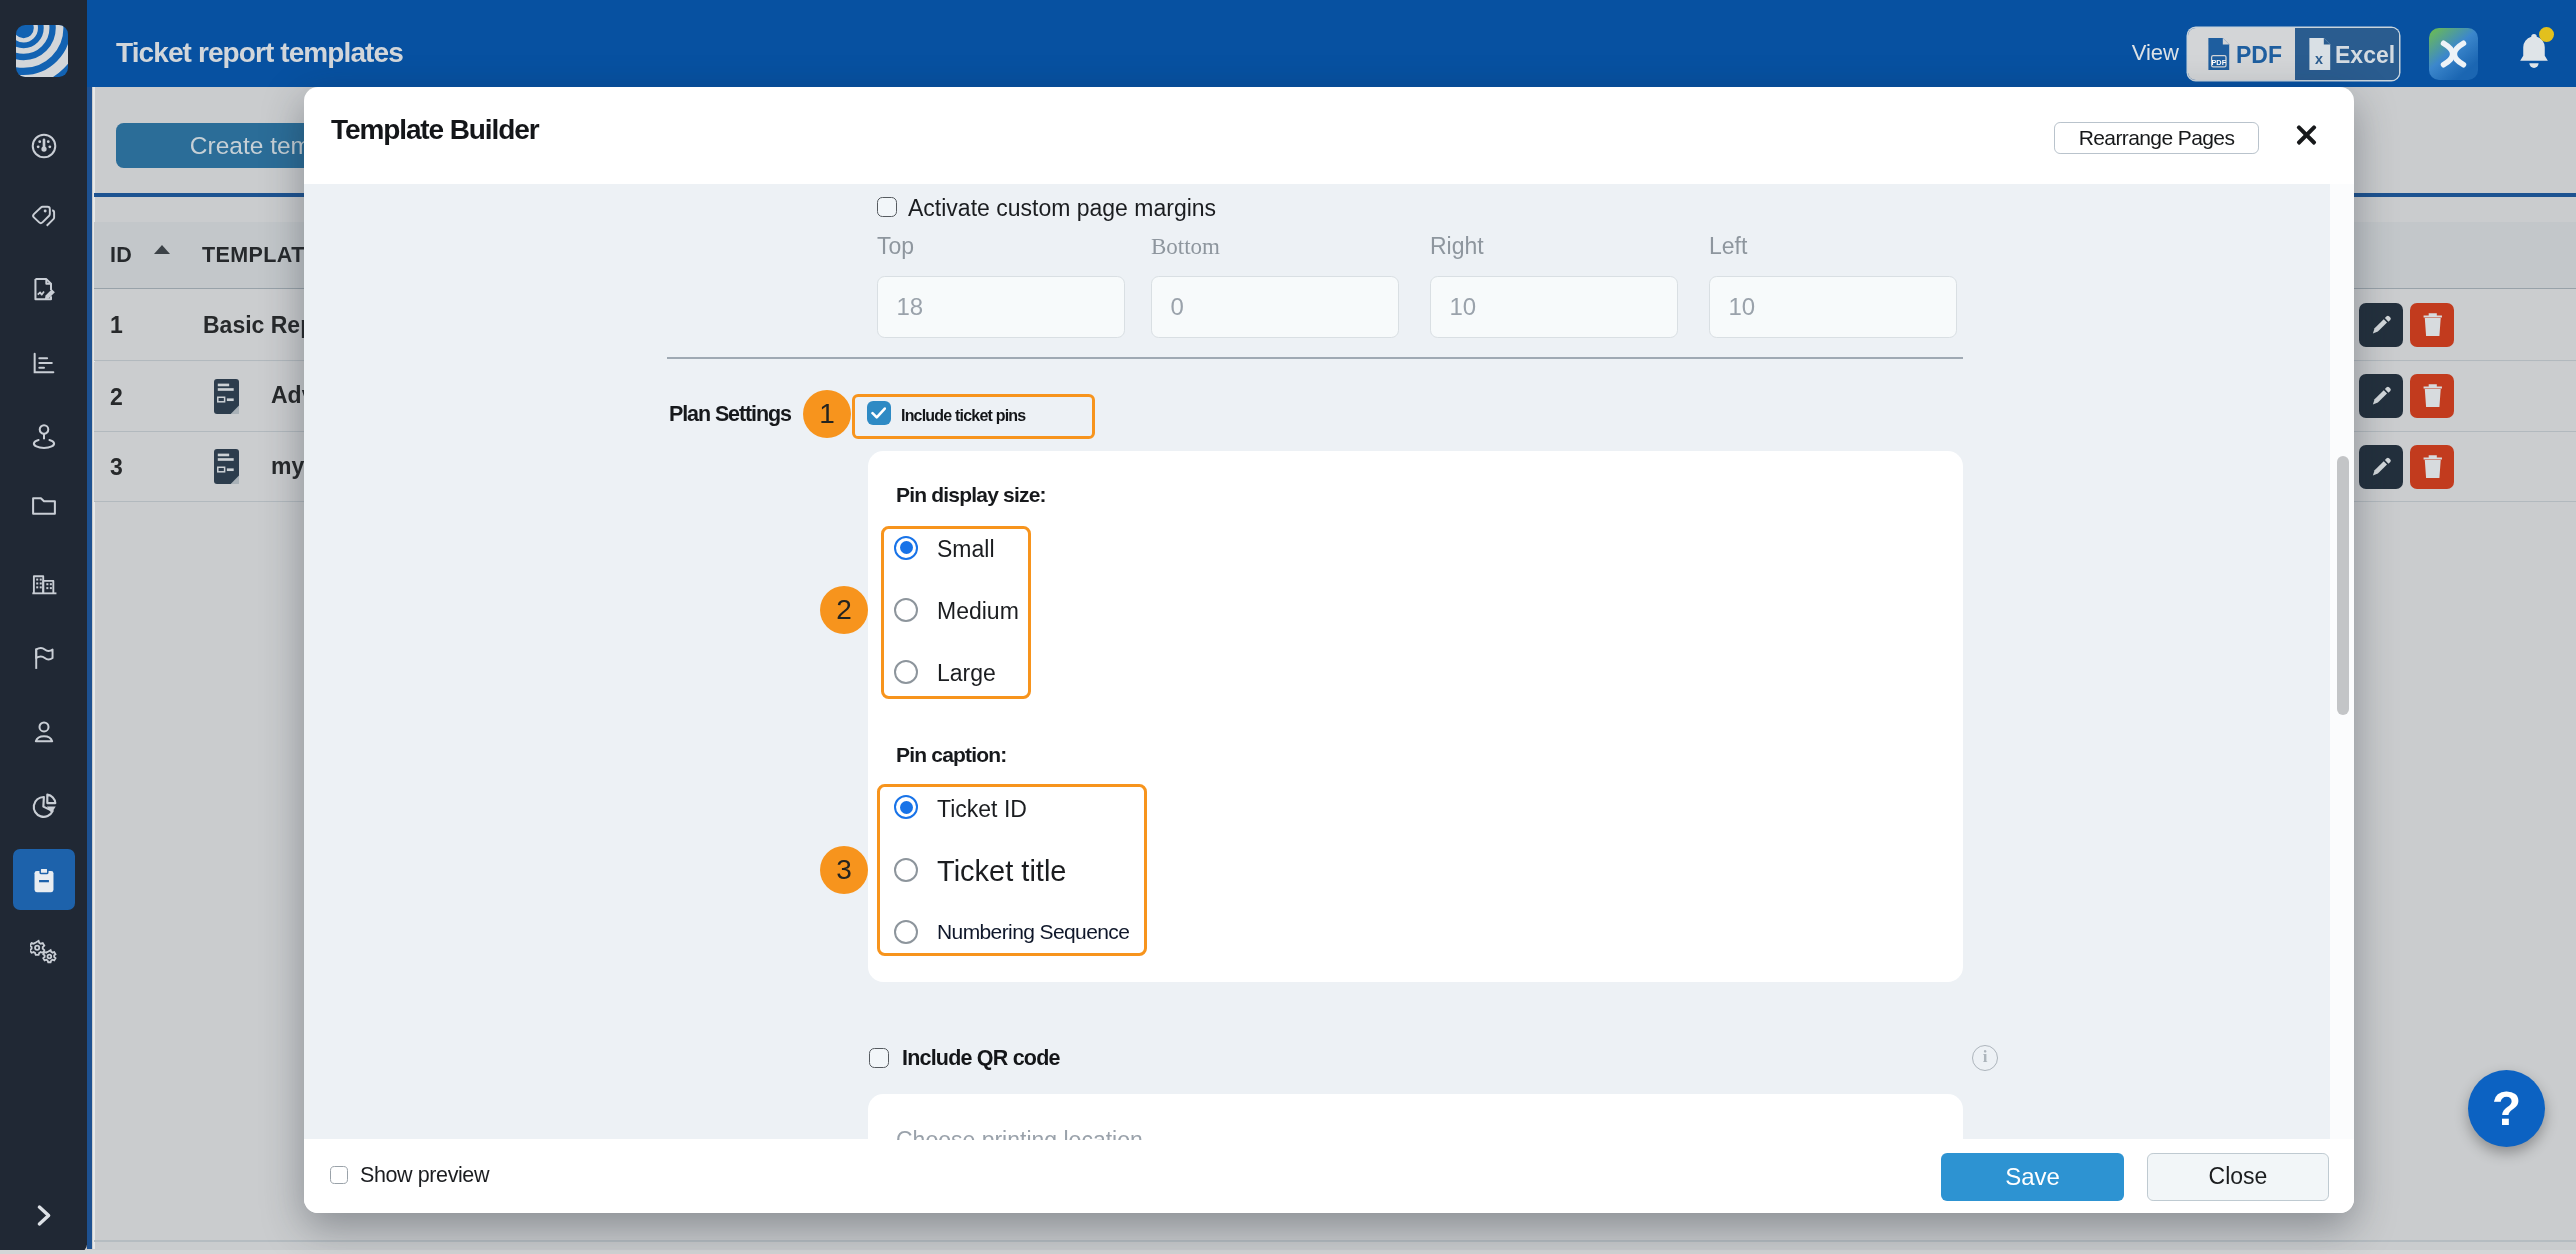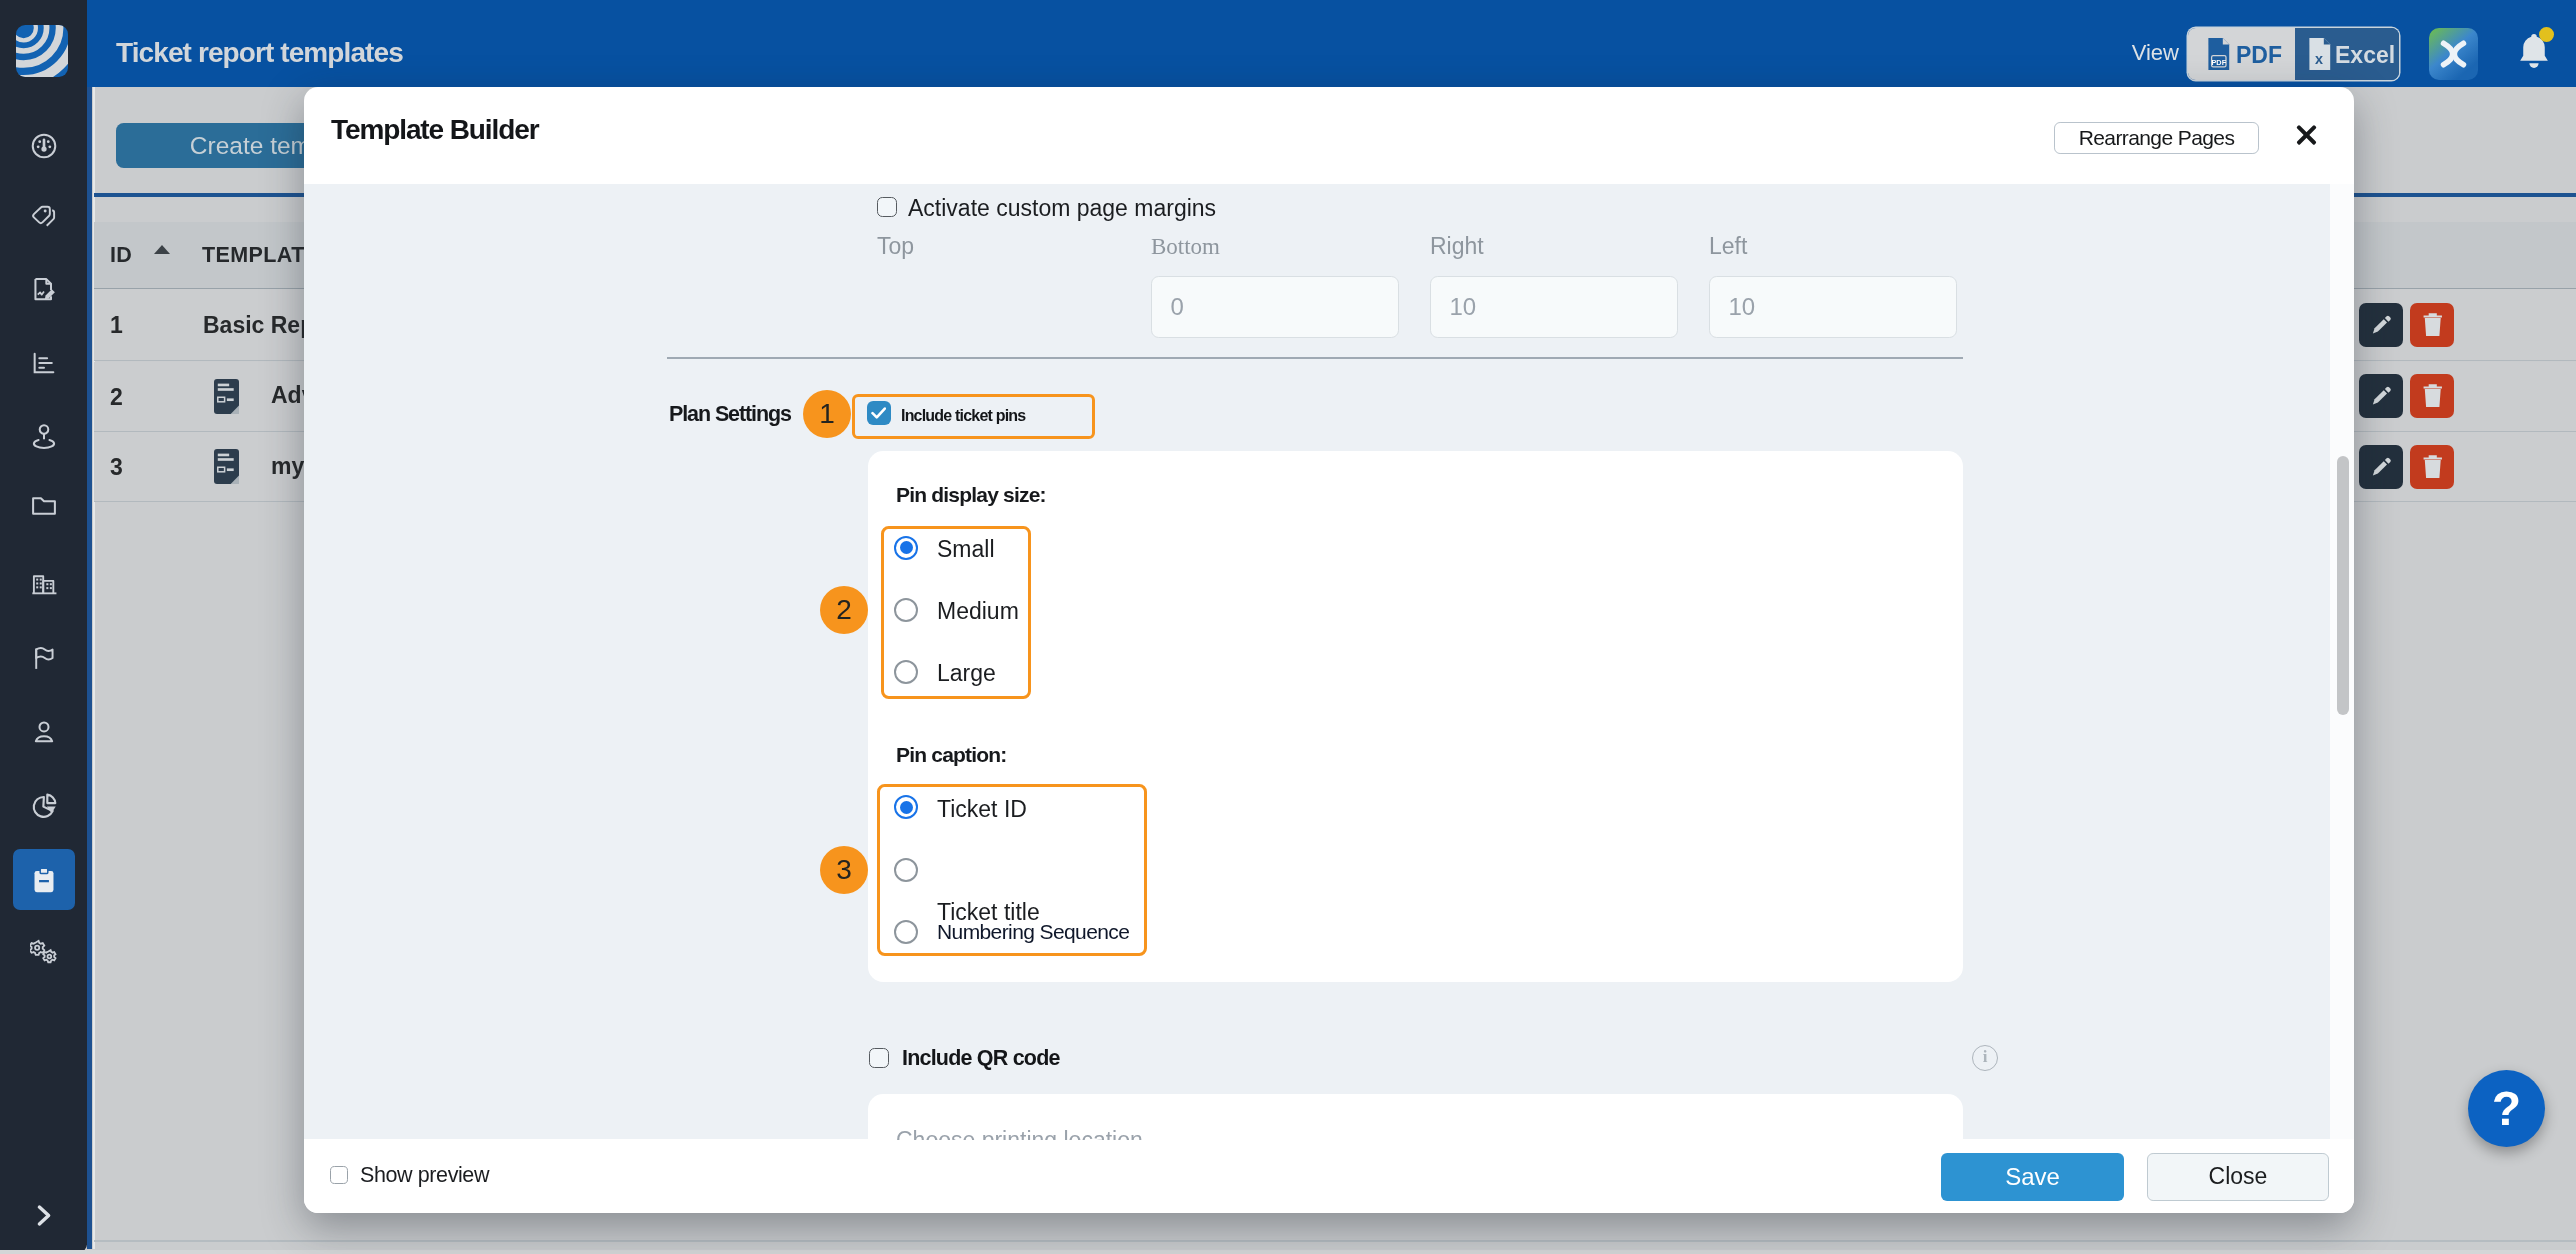--- a/index.html
+++ b/index.html
@@ -249,20 +249,21 @@
   <div class="abs" style="left:0;top:97px;width:2050px;height:955px;background:#edf1f5;"></div>
   <div class="abs" style="left:2026px;top:97px;width:24px;height:955px;background:#fbfcfd;"></div>
   <div class="abs" style="left:2033px;top:369px;width:11.5px;height:259px;background:#c3c5c7;border-radius:6.1px;"></div>
 
   <div class="abs" style="left:573px;top:110px;width:20px;height:20px;border:1.9px solid #565b60;border-radius:5.4px;background:#f2f6f9;box-sizing:border-box;"></div>
   <div class="abs" style="left:604px;top:107px;font-size:23px;color:#1b1d20;line-height:28px;">Activate custom page margins</div>
   <div class="abs" style="left:573px;top:148px;font-size:23px;color:#8e969e;line-height:23px;">Top</div>
   <div class="abs" style="left:847px;top:148px;font-size:23px;color:#8e969e;line-height:23px;font-family:Liberation Serif, serif;">Bottom</div>
   <div class="abs" style="left:1126px;top:148px;font-size:23px;color:#8e969e;line-height:23px;">Right</div>
   <div class="abs" style="left:1405px;top:148px;font-size:23px;color:#8e969e;line-height:23px;">Left</div>
+  <div class="abs" style="left:573px;top:189px;width:248px;height:62px;background:#f7fafb;border:1.5px solid #d9dfe3;border-radius:7.7px;box-sizing:border-box;font-size:24px;color:#9aa2ab;line-height:59px;padding-left:18.4px;">18</div>
   <div class="abs" style="left:847px;top:189px;width:248px;height:62px;background:#f7fafb;border:1.5px solid #d9dfe3;border-radius:7.7px;box-sizing:border-box;font-size:24px;color:#9aa2ab;line-height:59px;padding-left:18.4px;">0</div>
   <div class="abs" style="left:1126px;top:189px;width:248px;height:62px;background:#f7fafb;border:1.5px solid #d9dfe3;border-radius:7.7px;box-sizing:border-box;font-size:24px;color:#9aa2ab;line-height:59px;padding-left:18.4px;">10</div>
   <div class="abs" style="left:1405px;top:189px;width:248px;height:62px;background:#f7fafb;border:1.5px solid #d9dfe3;border-radius:7.7px;box-sizing:border-box;font-size:24px;color:#9aa2ab;line-height:59px;padding-left:18.4px;">10</div>
   <div class="abs" style="left:363px;top:270px;width:1296px;height:1.5px;background:#9fa9b3;"></div>
 
   <div class="abs" style="left:365px;top:315px;font-size:21.5px;font-weight:bold;color:#17191c;line-height:24.5px;letter-spacing:-1.1px;">Plan Settings</div>
   <div class="abs" style="left:499px;top:303px;width:48px;height:48px;border-radius:50%;background:#f7941d;color:#242420;font-size:28px;font-weight:400;text-align:center;line-height:48px;">1</div>
   <div class="abs" style="left:548px;top:307px;width:243px;height:45px;border:3.1px solid #f7941d;border-radius:6.1px;box-sizing:border-box;"></div>
   <div class="abs" style="left:563px;top:314px;width:24px;height:24px;background:#2e8ac4;border-radius:6.1px;"></div>
   <svg class="abs ico" style="left:567px;top:320px;" width="15.3" height="12.3" viewBox="0 0 20 16">
@@ -281,21 +282,21 @@
   <div class="abs" style="left:590px;top:573px;width:24px;height:24px;border-radius:50%;border:2.3px solid #8d959c;background:#fff;box-sizing:border-box;"></div>
   <div class="abs" style="left:633px;top:573px;font-size:23px;color:#1b1d20;line-height:26px;">Large</div>
   <div class="abs" style="left:516px;top:499px;width:48px;height:48px;border-radius:50%;background:#f7941d;color:#242420;font-size:28px;font-weight:400;text-align:center;line-height:48px;">2</div>
 
   <div class="abs" style="left:592px;top:656px;font-size:21px;font-weight:bold;color:#17191c;line-height:24.5px;letter-spacing:-0.8px;">Pin caption:</div>
   <div class="abs" style="left:573px;top:697px;width:270px;height:172px;border:3.1px solid #f7941d;border-radius:7.7px;box-sizing:border-box;"></div>
   <div class="abs" style="left:590px;top:708px;width:24px;height:24px;border-radius:50%;border:2.7px solid #1873e8;background:#fff;box-sizing:border-box;"></div>
   <div class="abs" style="left:596px;top:714px;width:13px;height:13px;border-radius:50%;background:#1873e8;"></div>
   <div class="abs" style="left:633px;top:709px;font-size:23px;color:#1b1d20;line-height:26px;">Ticket ID</div>
   <div class="abs" style="left:590px;top:771px;width:24px;height:24px;border-radius:50%;border:2.3px solid #8d959c;background:#fff;box-sizing:border-box;"></div>
-  <div class="abs" style="left:633px;top:812px;font-size:23px;color:#1b1d20;line-height:26px;">Ticket title</div>
+  <div class="abs" style="left:633px;top:771px;font-size:29px;color:#1b1d20;line-height:26px;">Ticket title</div>
   <div class="abs" style="left:590px;top:833px;width:24px;height:24px;border-radius:50%;border:2.3px solid #8d959c;background:#fff;box-sizing:border-box;"></div>
   <div class="abs" style="left:633px;top:833px;font-size:21px;letter-spacing:-0.6px;color:#0f172a;line-height:24.5px;">Numbering Sequence</div>
   <div class="abs" style="left:516px;top:759px;width:48px;height:48px;border-radius:50%;background:#f7941d;color:#242420;font-size:28px;font-weight:400;text-align:center;line-height:48px;">3</div>
 
   <div class="abs" style="left:565px;top:961px;width:20px;height:20px;border:1.9px solid #565b60;border-radius:5.4px;background:#f2f6f9;box-sizing:border-box;"></div>
   <div class="abs" style="left:598px;top:959px;font-size:21.5px;font-weight:bold;color:#141619;line-height:24.5px;letter-spacing:-0.8px;text-align:center;">Include QR code</div>
   <div class="abs" style="left:1668px;top:958px;width:26px;height:26px;border:1.9px solid #adb5bc;border-radius:50%;box-sizing:border-box;color:#adb5bc;font-size:17px;font-weight:bold;text-align:center;line-height:22px;font-family:'Liberation Serif',serif;">i</div>
 
   <div class="abs" style="left:564px;top:1007px;width:1095px;height:61px;background:#fff;border-radius:15.3px 15.3px 0 0;"></div>
   <div class="abs" style="left:592px;top:1039px;font-size:23px;color:#9aa2ab;line-height:28px;">Choose printing location</div>

